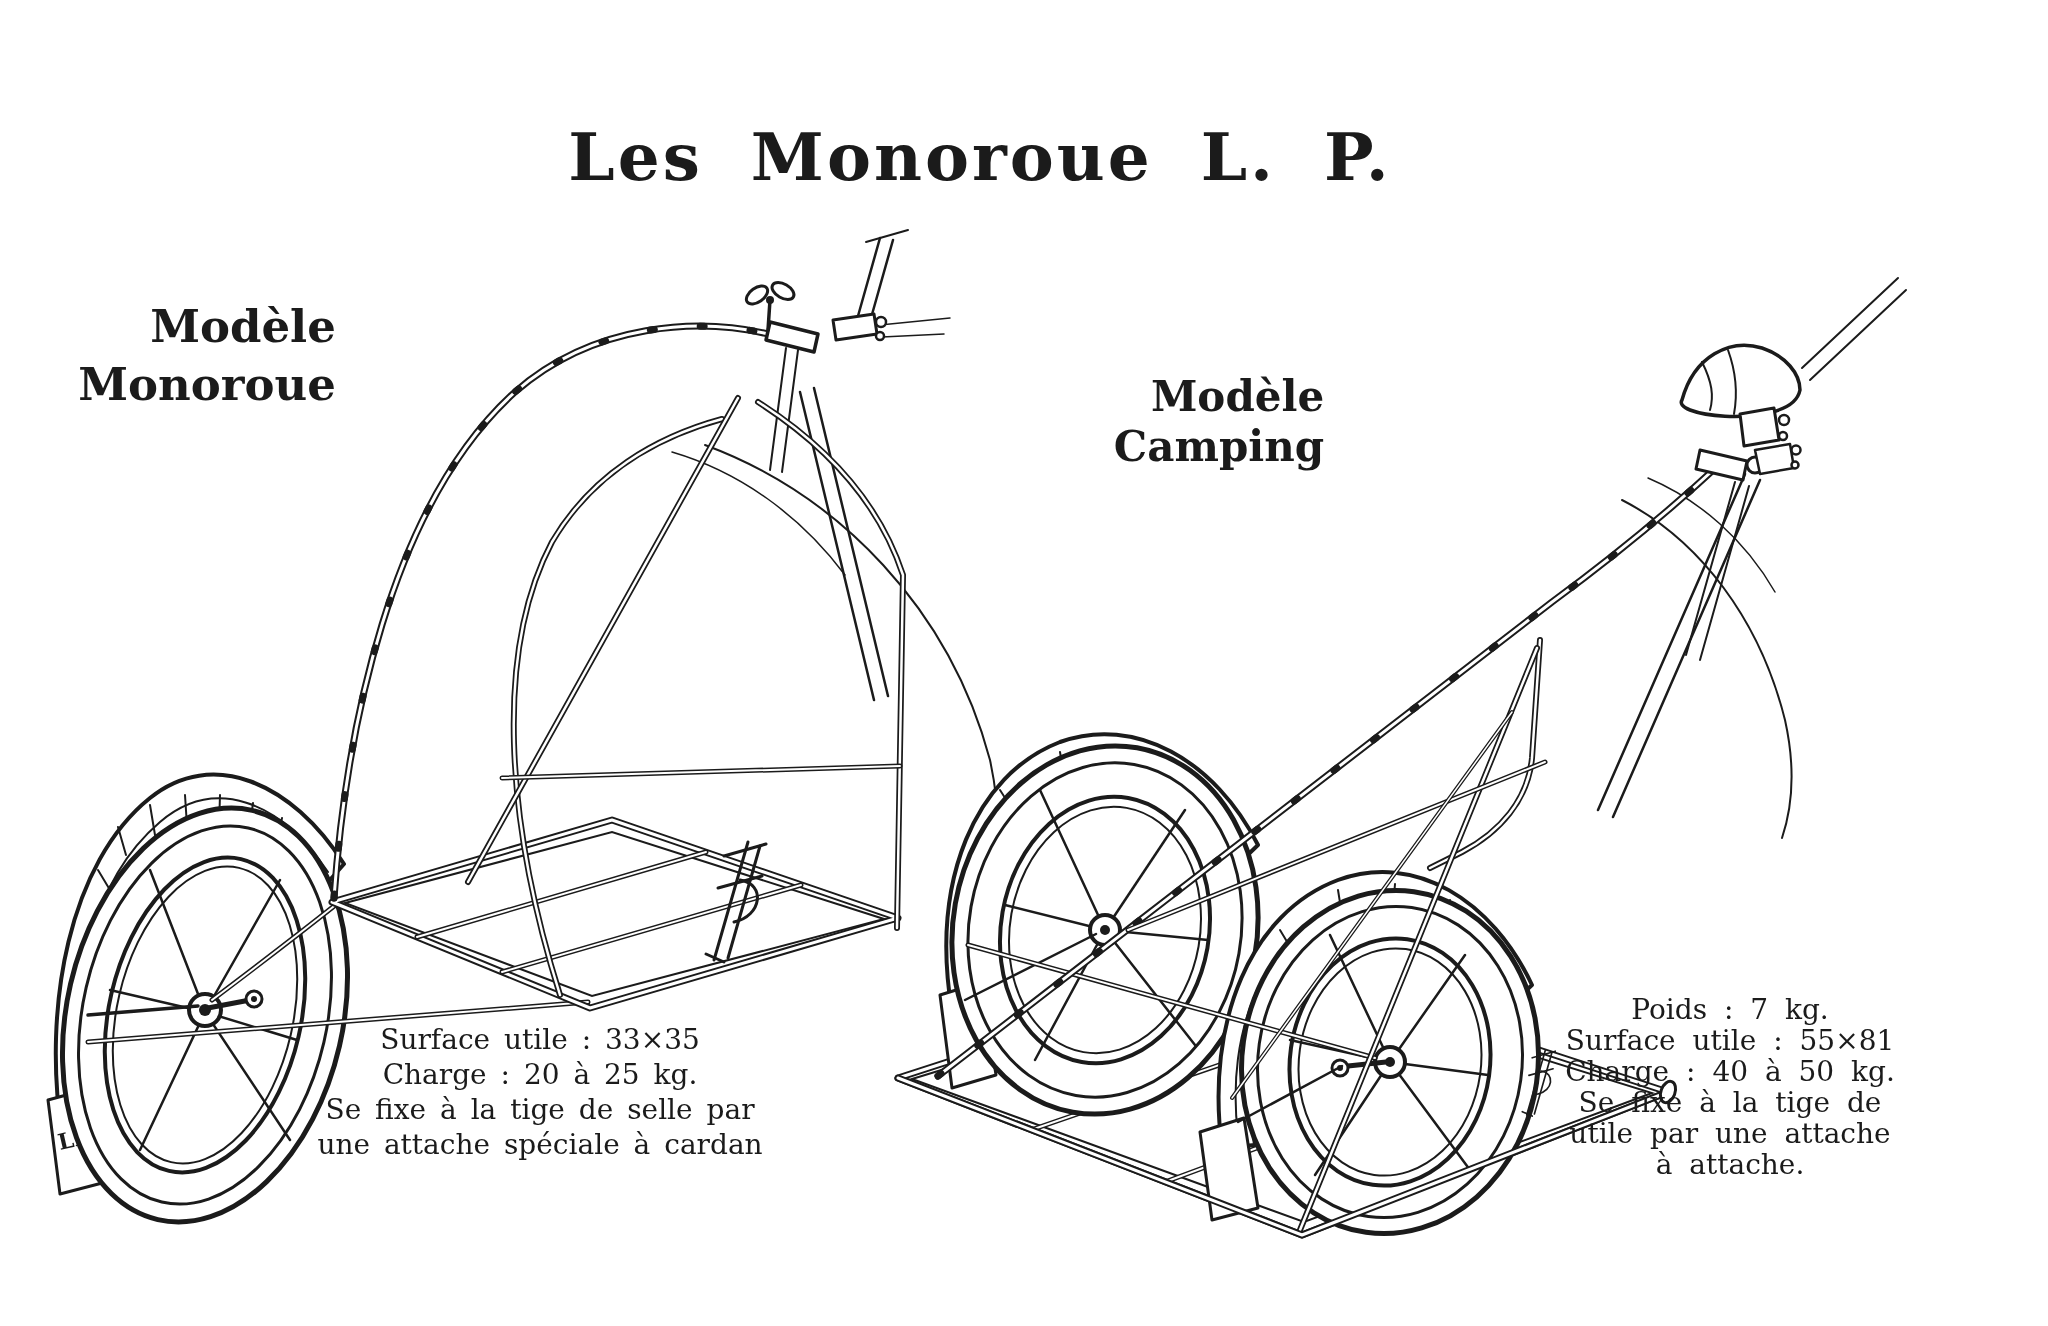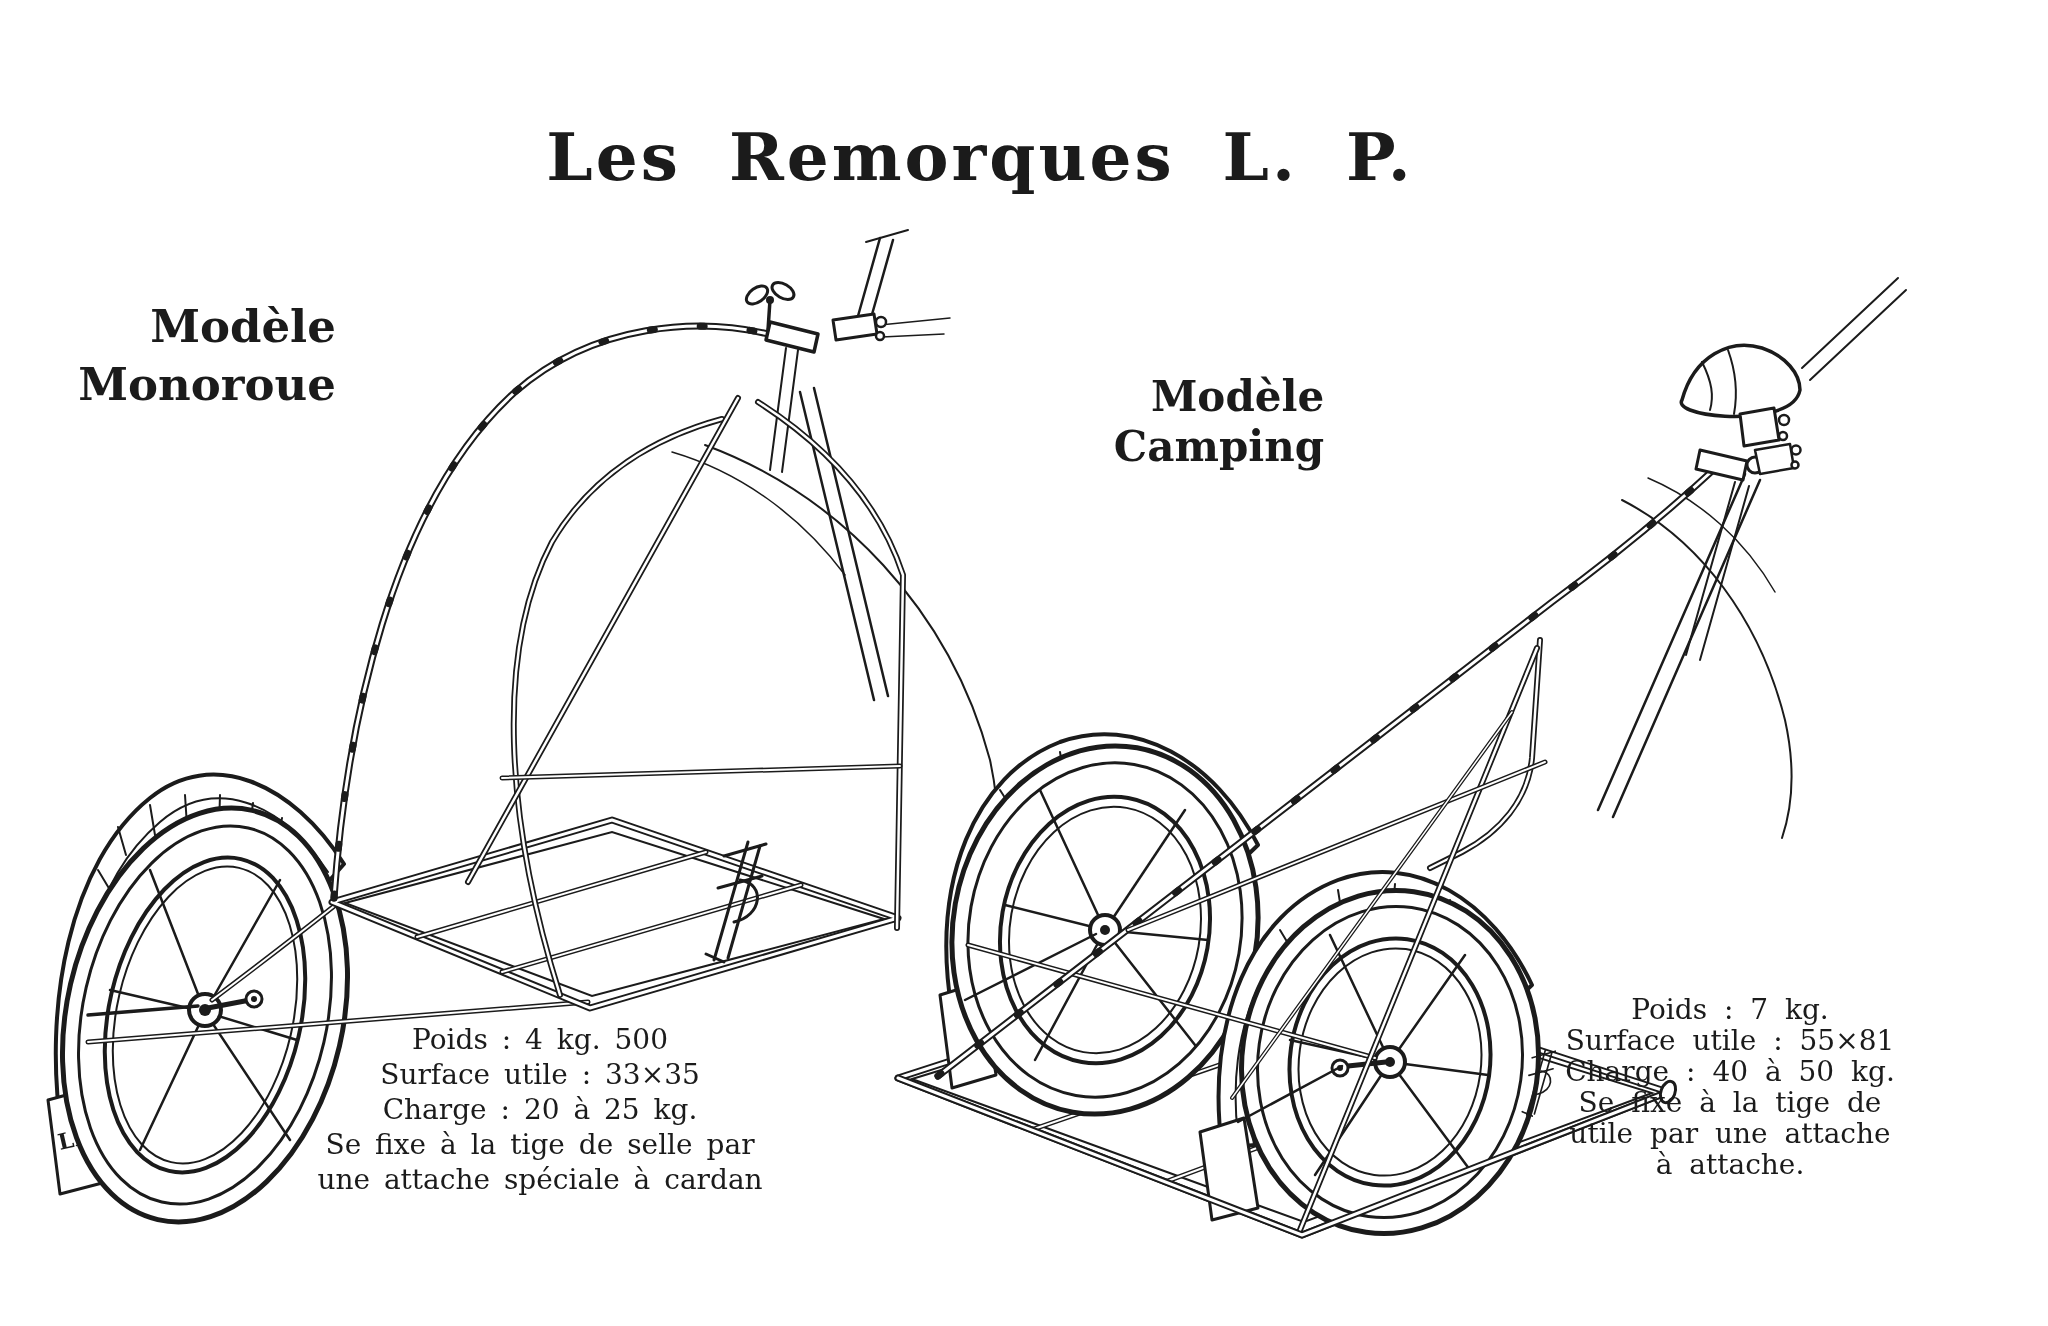--- a/index.html
+++ b/index.html
@@ -26,21 +26,21 @@
   .t2{stroke:#1b1b1b;fill:none;stroke-width:2;stroke-linecap:round;}
   .t25{stroke:#1b1b1b;fill:none;stroke-width:2.5;stroke-linecap:round;}
   .t35{stroke:#1b1b1b;fill:none;stroke-width:3.5;stroke-linecap:round;}
   .badge{font-family:"DejaVu Serif",serif;font-size:22px;font-weight:700;fill:#1b1b1b;}
 </style>
 </head>
 <body>
 
 <div class="page">
 
-  <div class="title">Les Remorques L. P.</div>
+  <div class="title">Les Monoroue L. P.</div>
 
   <div class="model-label m-left">
     <div>Modèle</div>
     <div>Monoroue</div>
   </div>
 
   <div class="model-label m-right">
     <div>Modèle</div>
     <div>Camping</div>
   </div>
@@ -257,21 +257,20 @@
         <path class="fw" stroke-width="2.5" d="M 1755 450 L 1790 444 L 1794 468 L 1760 474 Z"></path>
         <circle class="fw" stroke-width="2.5" cx="1796" cy="450" r="4.5"></circle>
         <circle class="fw" stroke-width="2.5" cx="1795" cy="465" r="3.5"></circle>
       </g>
 
       <use href="#mono" transform="translate(1134,587) scale(0.55)"></use>
     </g>
   </svg>
 
   <div class="specs s-left">
-    <div>Poids : 4 kg. 500</div>
     <div>Surface utile :  33×35</div>
     <div>Charge : 20 à 25 kg.</div>
     <div>Se fixe à la tige de selle par</div>
     <div>une attache spéciale à cardan</div>
   </div>
 
   <div class="specs s-right">
     <div>Poids : 7 kg.</div>
     <div>Surface utile :  55×81</div>
     <div>Charge : 40 à 50 kg.</div>

